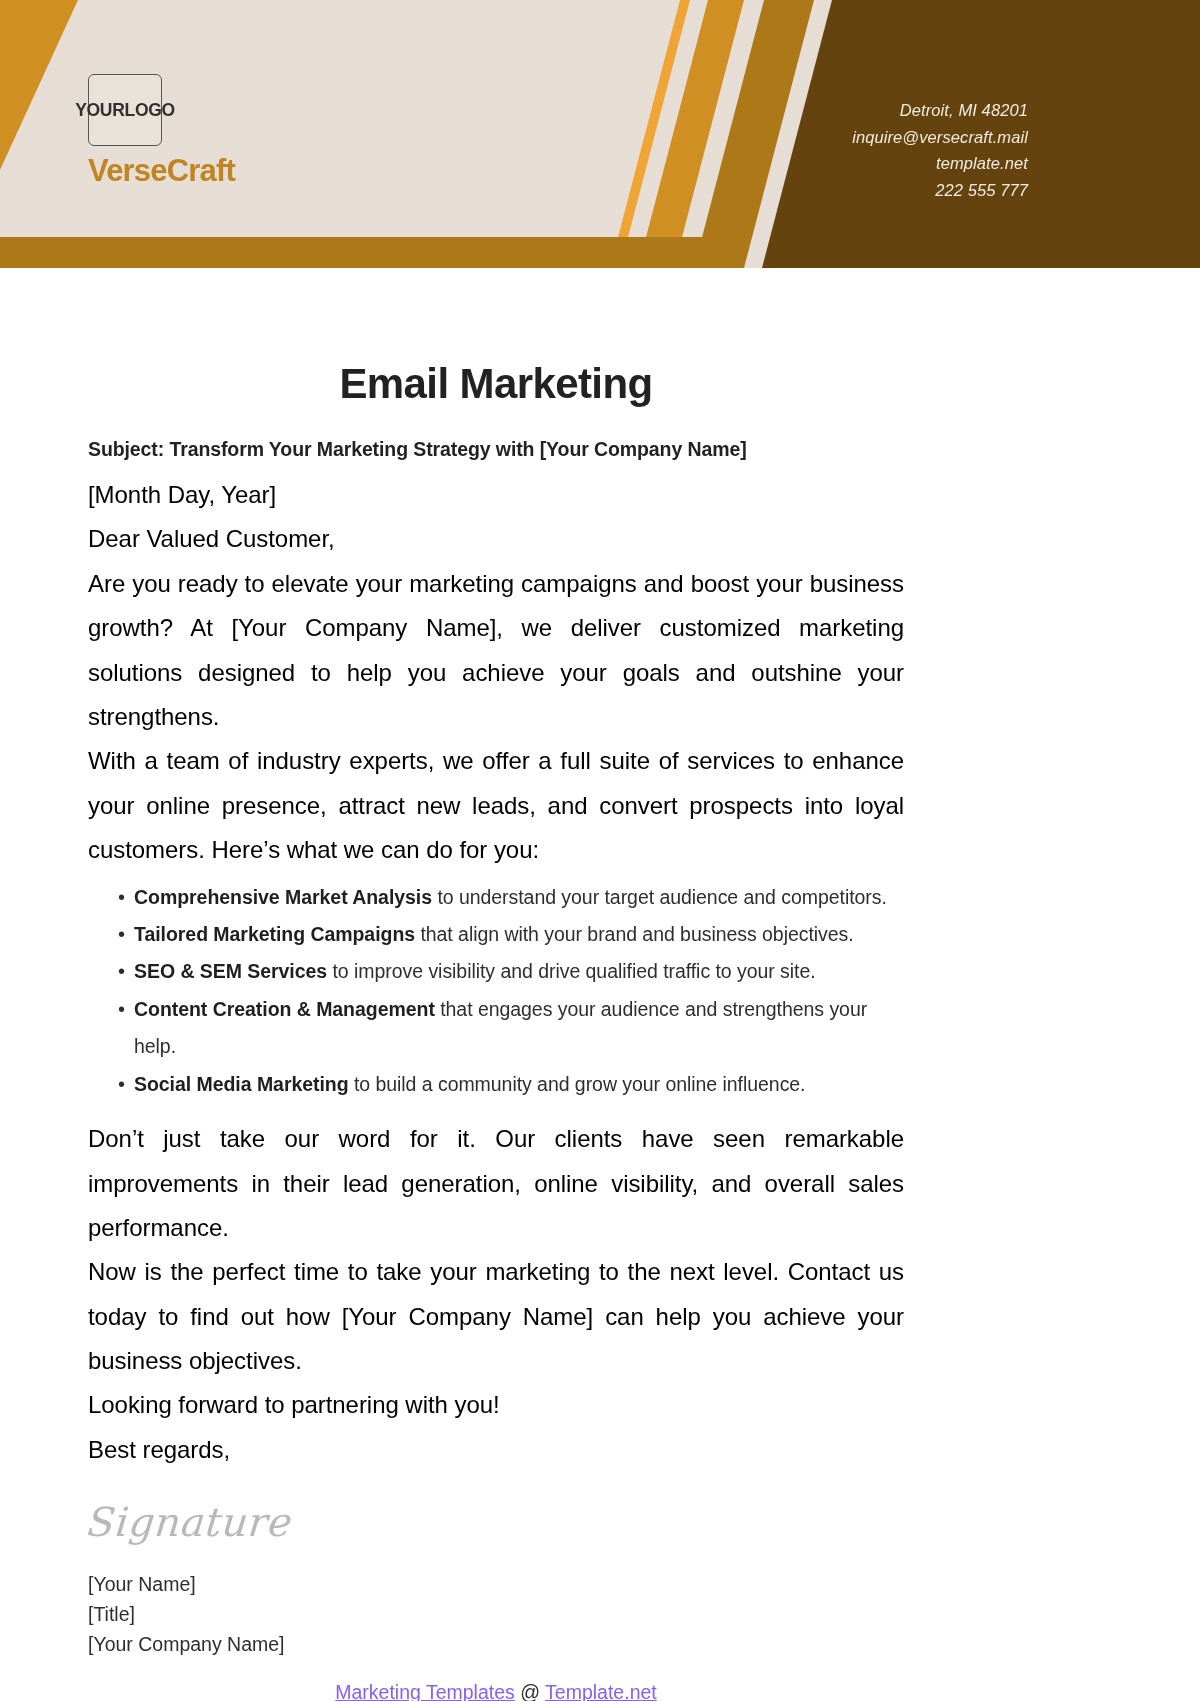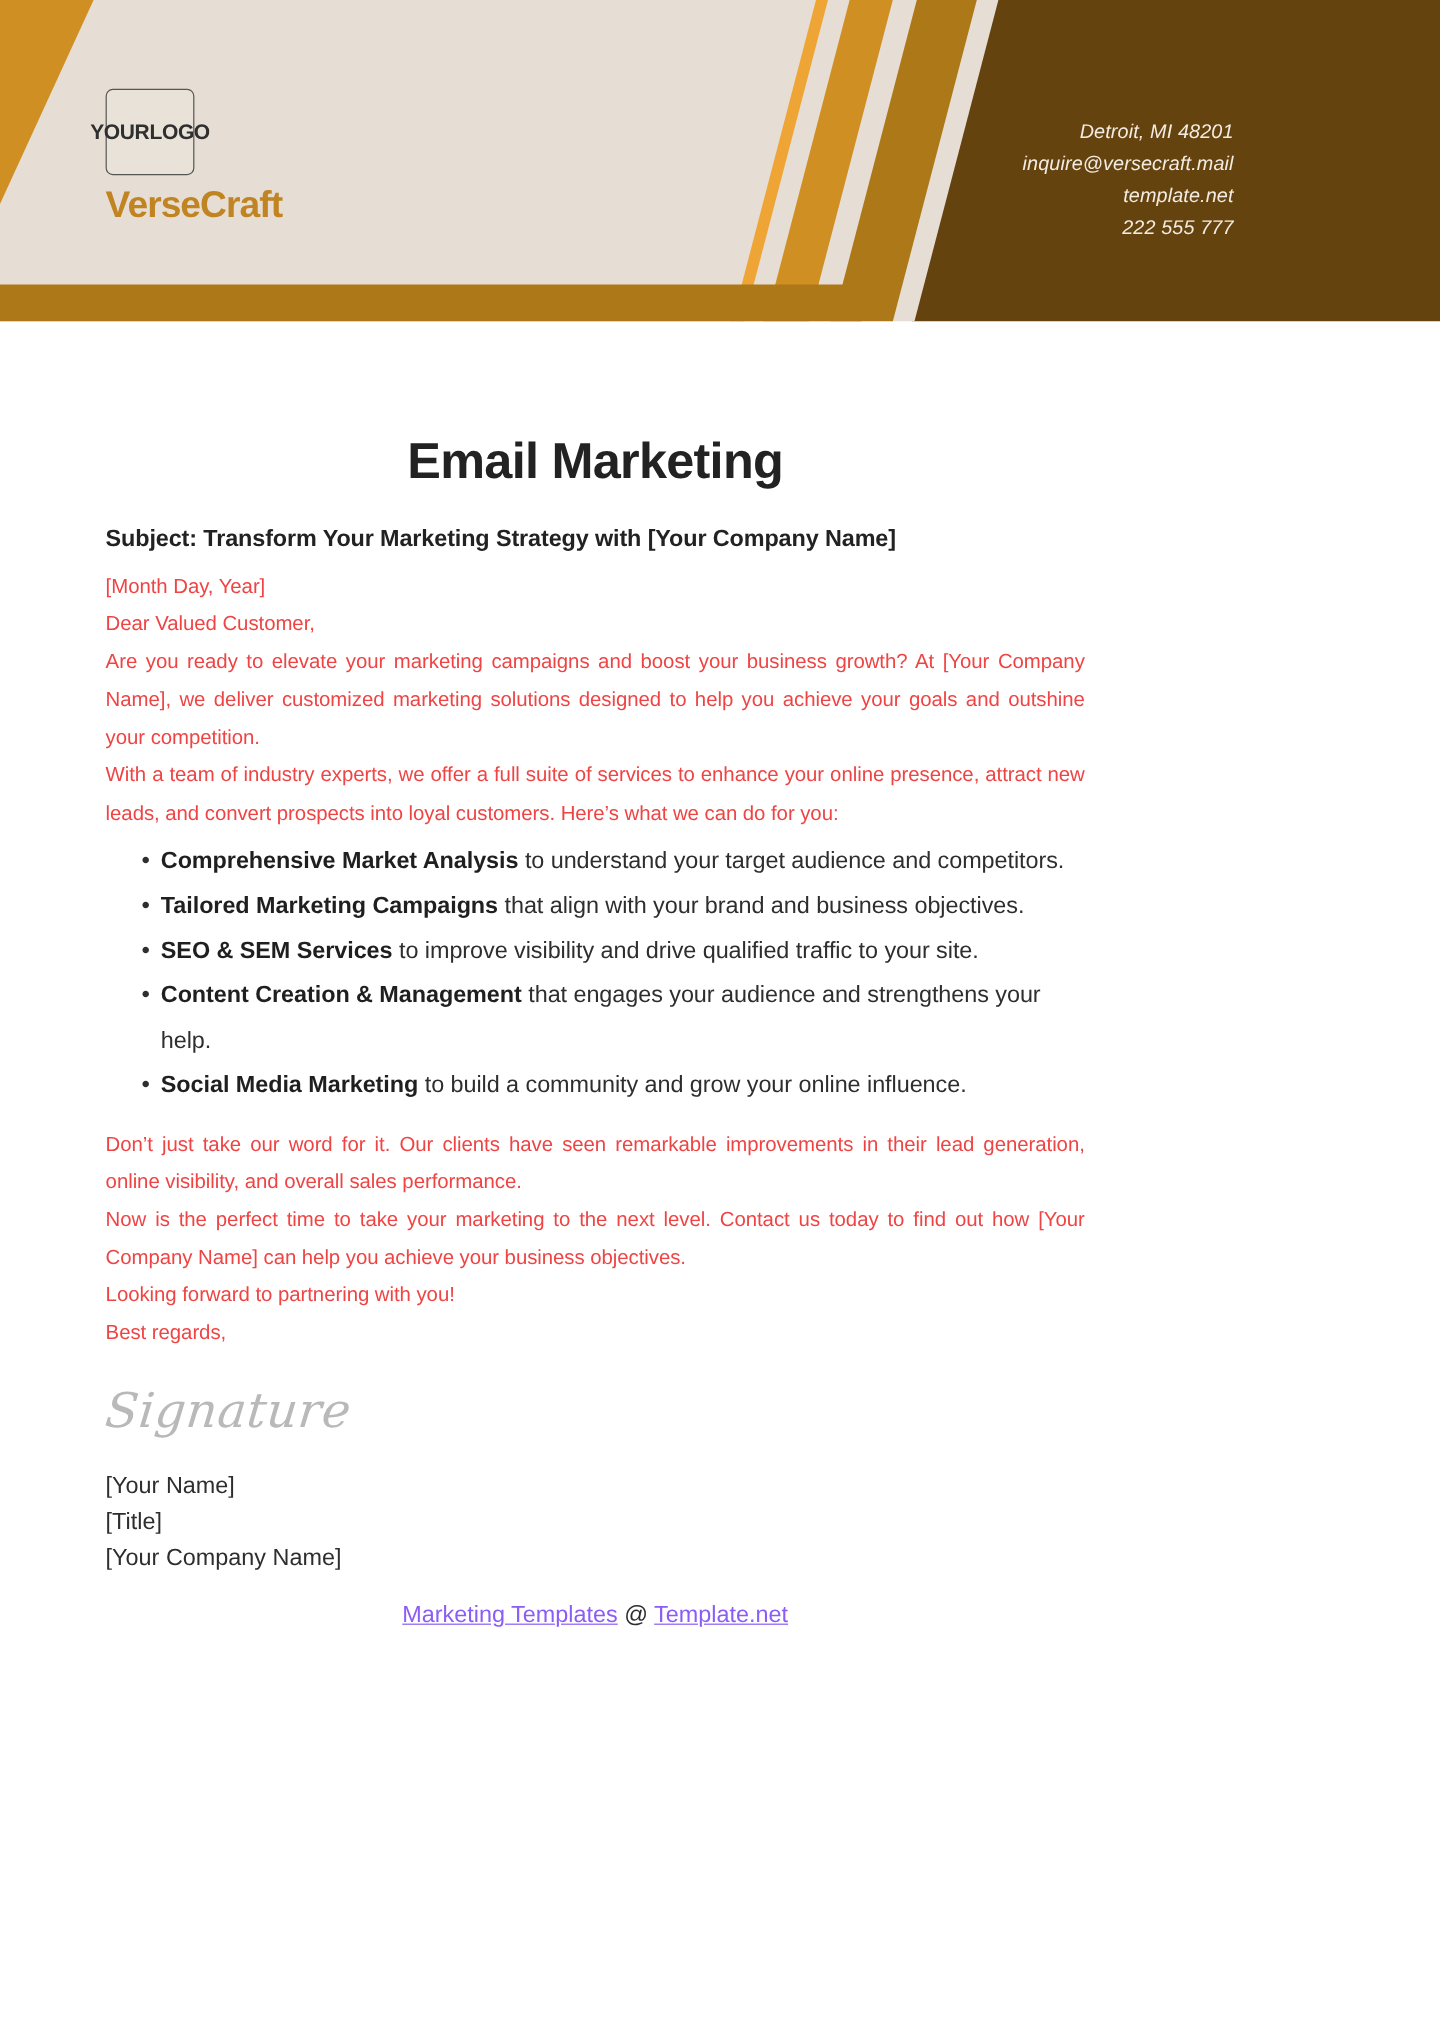--- a/index.html
+++ b/index.html
@@ -94,23 +94,23 @@
     font-family: "Liberation Sans", sans-serif;
   }
   .subject-line {
     font-size: 19.5px;
     font-weight: 700;
     color: #222222;
     margin-bottom: 12px;
     letter-spacing: -0.1px;
   }
   p.para {
-    font-size: 17px;
+    font-size: 24px;
     line-height: 1.85;
-    color: #ef4444;
+    color: #000000;
     margin: 0 0 0 0;
     text-align: justify;
     text-justify: inter-word;
     letter-spacing: -0.05px;
   }
   p.para.nojust { text-align: left; }
 
   ul.services {
     margin: 6px 0 14px 0;
     padding-left: 30px;
@@ -210,21 +210,21 @@
 </div>
 
 <div class="page-body">
 
   <h1 class="doc-title">Email Marketing</h1>
 
   <div class="subject-line">Subject: Transform Your Marketing Strategy with [Your Company Name]</div>
 
   <p class="para nojust">[Month Day, Year]</p>
   <p class="para nojust">Dear Valued Customer,</p>
-  <p class="para">Are you ready to elevate your marketing campaigns and boost your business growth? At [Your Company Name], we deliver customized marketing solutions designed to help you achieve your goals and outshine your competition.</p>
+  <p class="para">Are you ready to elevate your marketing campaigns and boost your business growth? At [Your Company Name], we deliver customized marketing solutions designed to help you achieve your goals and outshine your strengthens.</p>
   <p class="para">With a team of industry experts, we offer a full suite of services to enhance your online presence, attract new leads, and convert prospects into loyal customers. Here’s what we can do for you:</p>
 
   <ul class="services" id="services-list">
       <li><b>Comprehensive Market Analysis</b><span> to understand your target audience and competitors.</span></li>
       <li><b>Tailored Marketing Campaigns</b><span> that align with your brand and business objectives.</span></li>
       <li><b>SEO &amp; SEM Services</b><span> to improve visibility and drive qualified traffic to your site.</span></li>
       <li><b>Content Creation &amp; Management</b><span> that engages your audience and strengthens your help.</span></li>
       <li><b>Social Media Marketing</b><span> to build a community and grow your online influence.</span></li>
     </ul>
 

